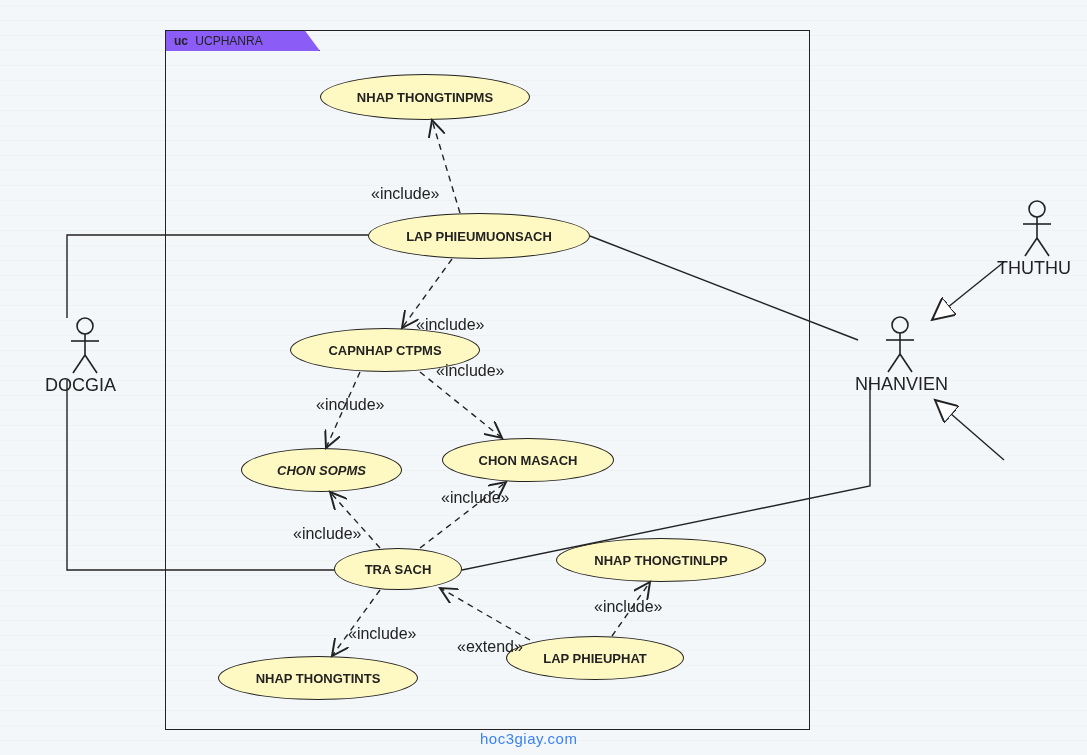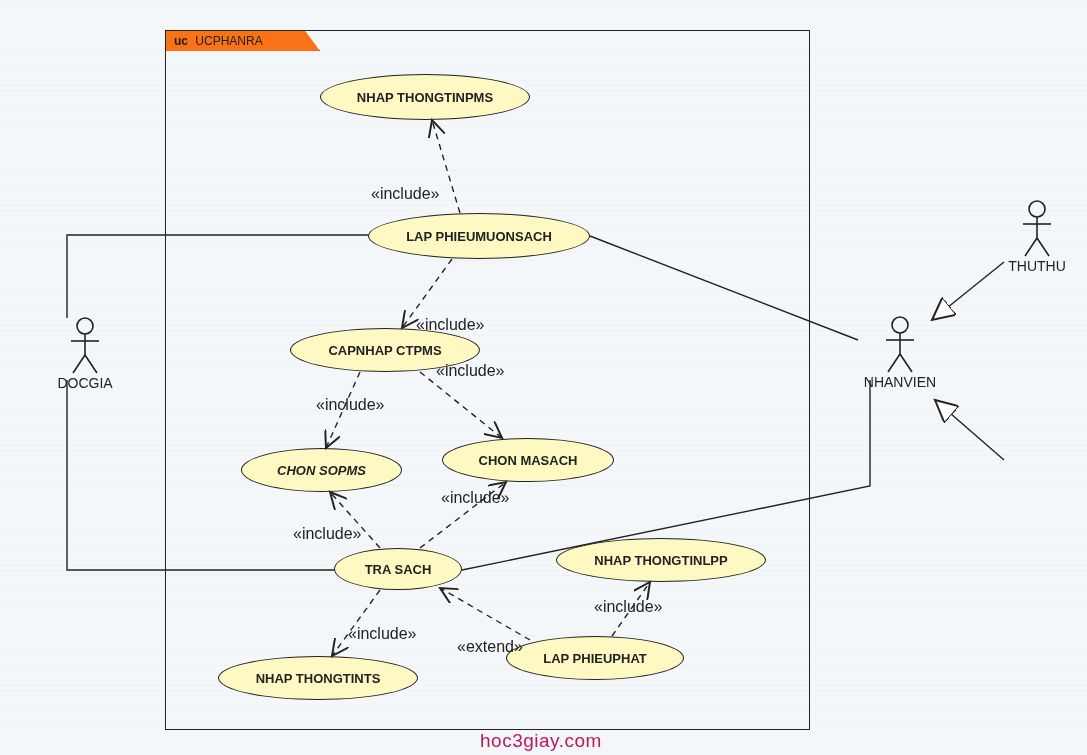--- a/index.html
+++ b/index.html
@@ -13,39 +13,39 @@
     color:#222;
     font-size:13px;
   }
   .stage { position:relative; width:1087px; height:755px; }
   .boundary {
     position:absolute; border:1.5px solid #222; background:transparent;
   }
   .boundary-tab {
     position:absolute; top:-1px; left:-1px;
     border:1.5px solid #222; border-bottom:none;
-    background:#f97316; padding:3px 10px 3px 8px;
+    background:#8b5cf6; padding:3px 10px 3px 8px;
     font-size:12px;
     clip-path: polygon(0 0, 90% 0, 100% 100%, 0 100%);
   }
   .boundary-tab b { font-weight:bold; margin-right:4px;}
   .usecase {
     position:absolute; border:1.5px solid #222; background:#fef9c3;
     border-radius:50%; display:flex; align-items:center; justify-content:center;
     text-align:center; font-weight:bold; font-size:13px; padding:0 8px;
   }
   .actor {
-    position:absolute; text-align:center; font-size:14px;
+    position:absolute; font-size:18px;
   }
   .actor svg { display:block; margin:0 auto; }
   .lbl {
     position:absolute; font-size:16px; background:transparent; white-space:nowrap;
   }
   .watermark {
-    position:absolute; color:#be185d; font-size:19px; letter-spacing:.5px;
+    position:absolute; color:#3b82f6; font-size:15px; letter-spacing:.5px;
   }
   svg.connectors { position:absolute; left:0; top:0; pointer-events:none; }
 </style>
 </head>
 <body>
 
 <div class="stage">
 
   <div class="boundary" style="left:165px; top:30px; width:645px; height:700px;">
     <div class="boundary-tab" style="width:155px;">

